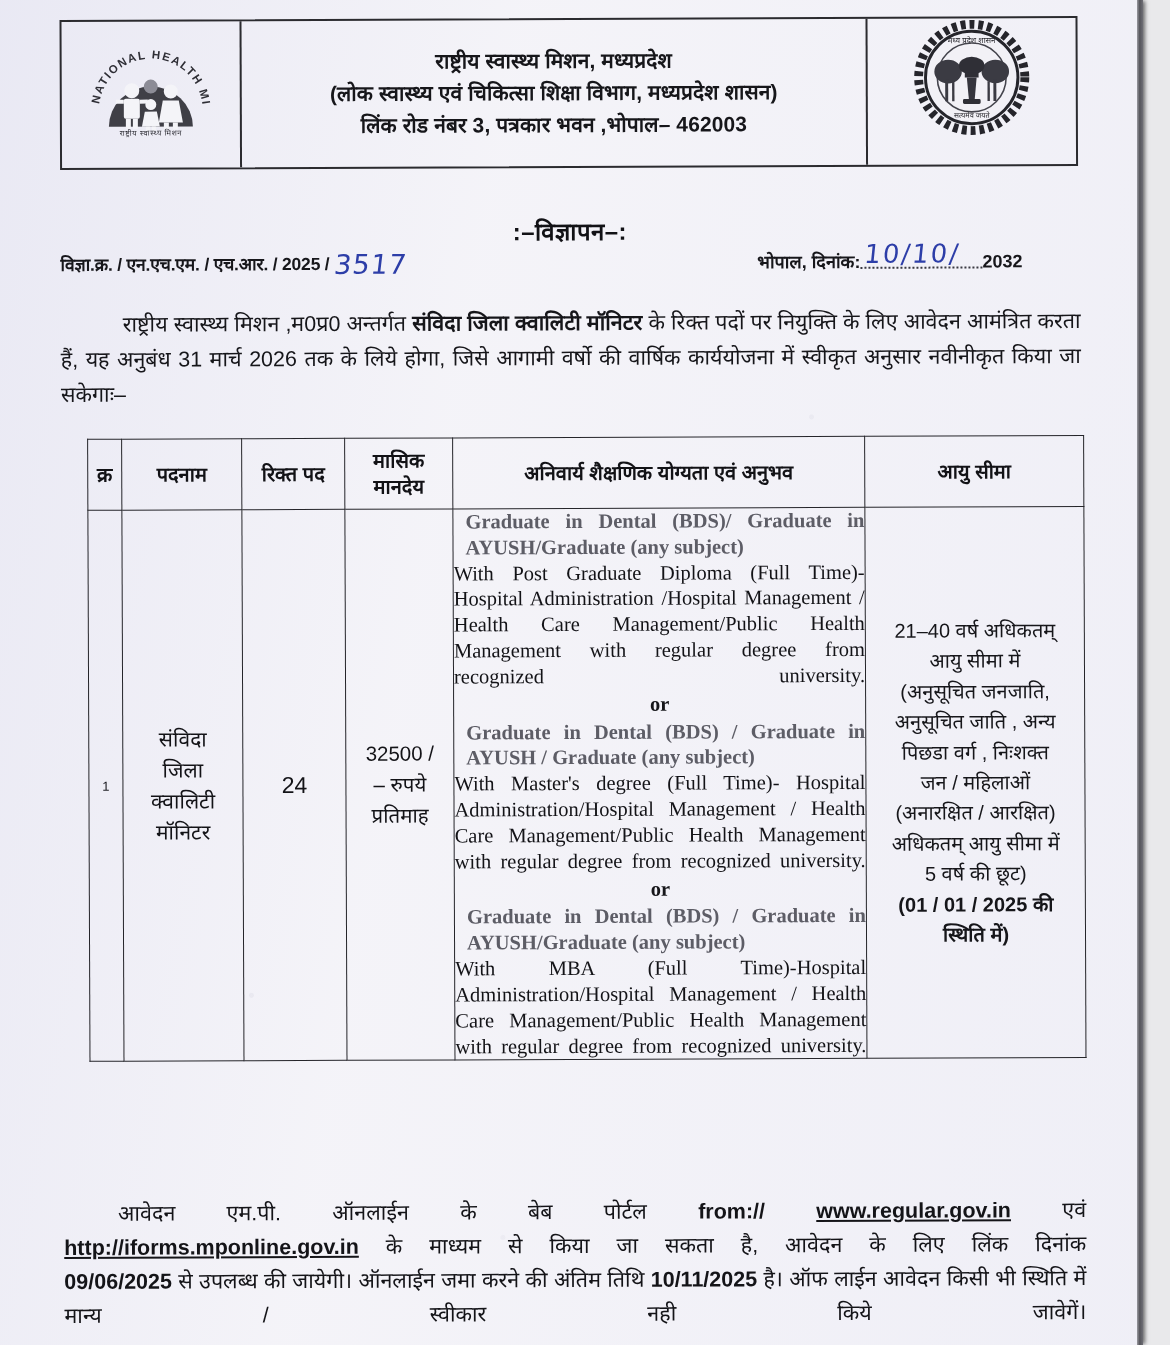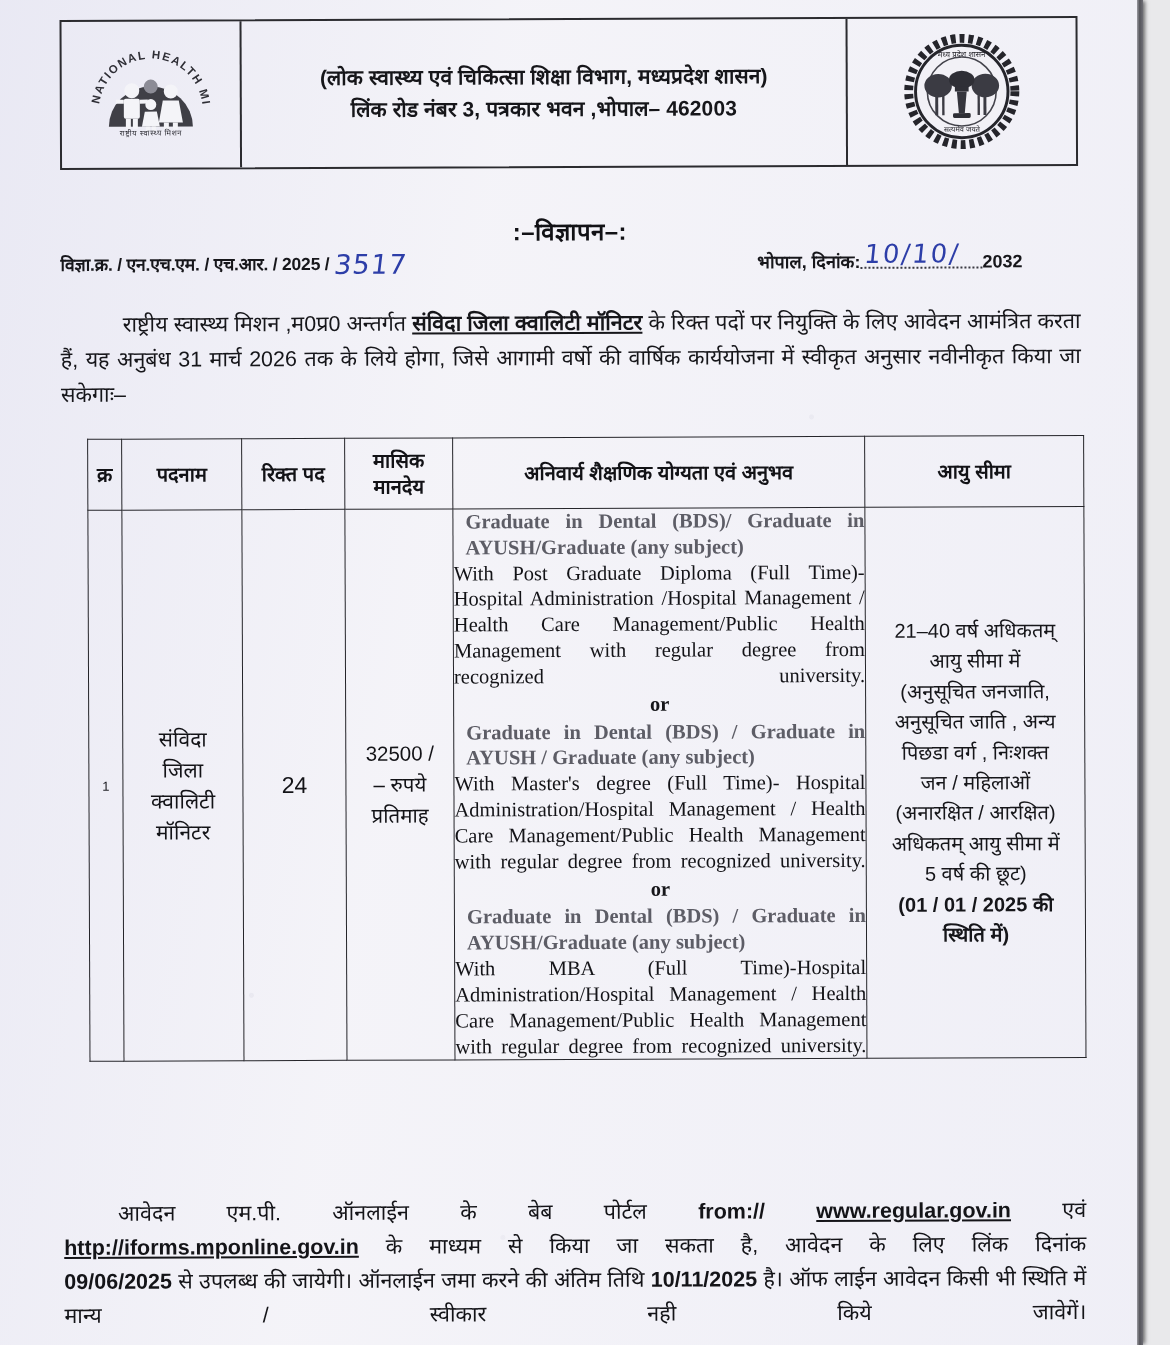--- a/index.html
+++ b/index.html
@@ -58,22 +58,22 @@
     border-right: 2px solid #2b2b2f;
     display: flex; align-items: center; justify-content: center;
   }
   .hdr-cell-mid {
     flex: 1;
     border-right: 2px solid #2b2b2f;
     display: flex; flex-direction: column;
     align-items: center; justify-content: center;
   }
   .hdr-cell-right {
-    width: 228px;
-    display: flex; align-items: center; justify-content: center;
+    width: 208px;
+    display: flex; align-items: flex-start; justify-content: center;
   }
   .hdr-line {
     font-family: "Liberation Sans", sans-serif;
     font-weight: bold;
     font-size: 21px;
     color: #16161a;
     letter-spacing: 0.1px;
     line-height: 1.52;
     white-space: nowrap;
   }
@@ -147,21 +147,21 @@
     position: absolute;
     left: 62px; top: 306px;
     width: 1020px;
     font-size: 21.5px;
     line-height: 1.62;
     color: #16161a;
     text-align: justify;
     text-indent: 62px;
     font-weight: 500;
   }
-  #intro b { font-weight: bold; text-decoration: underline; }
+  #intro b { font-weight: bold; }
 
   
   #tbl {
     position: absolute;
     left: 88px; top: 437px;
     width: 996px;
     border-collapse: collapse;
     table-layout: fixed;
   }
   #tbl td, #tbl th {
@@ -305,20 +305,21 @@
           <rect x="67" y="90" width="4" height="5" fill="#f4f4f8"></rect>
 
           <text font-family="Liberation Sans, sans-serif" font-size="11.5" font-weight="bold" fill="#2e2e35" letter-spacing="1.6">
             <textPath href="#arcTop" startOffset="4%">NATIONAL HEALTH MISSION</textPath>
           </text>
           <text x="66" y="99" font-family="Liberation Sans, sans-serif" font-size="7.5" fill="#2e2e35" text-anchor="middle" letter-spacing="0.6">राष्ट्रीय स्वास्थ्य मिशन</text>
         </svg>
       </div>
 
       <div class="hdr-cell-mid">
+        <div class="hdr-line">राष्ट्रीय स्वास्थ्य मिशन, मध्यप्रदेश</div>
         <div class="hdr-line">(लोक स्वास्थ्य एवं चिकित्सा शिक्षा विभाग, मध्यप्रदेश शासन)</div>
         <div class="hdr-line">लिंक रोड नंबर 3, पत्रकार भवन ,भोपाल– 462003</div>
       </div>
 
       <div class="hdr-cell-right">
         <svg class="mp-emblem" viewBox="0 0 120 120">
           <g>
 
             <g fill="#25252b">
               <circle cx="60" cy="60" r="54" fill="none" stroke="#25252b" stroke-width="9" stroke-dasharray="5 4"></circle>

